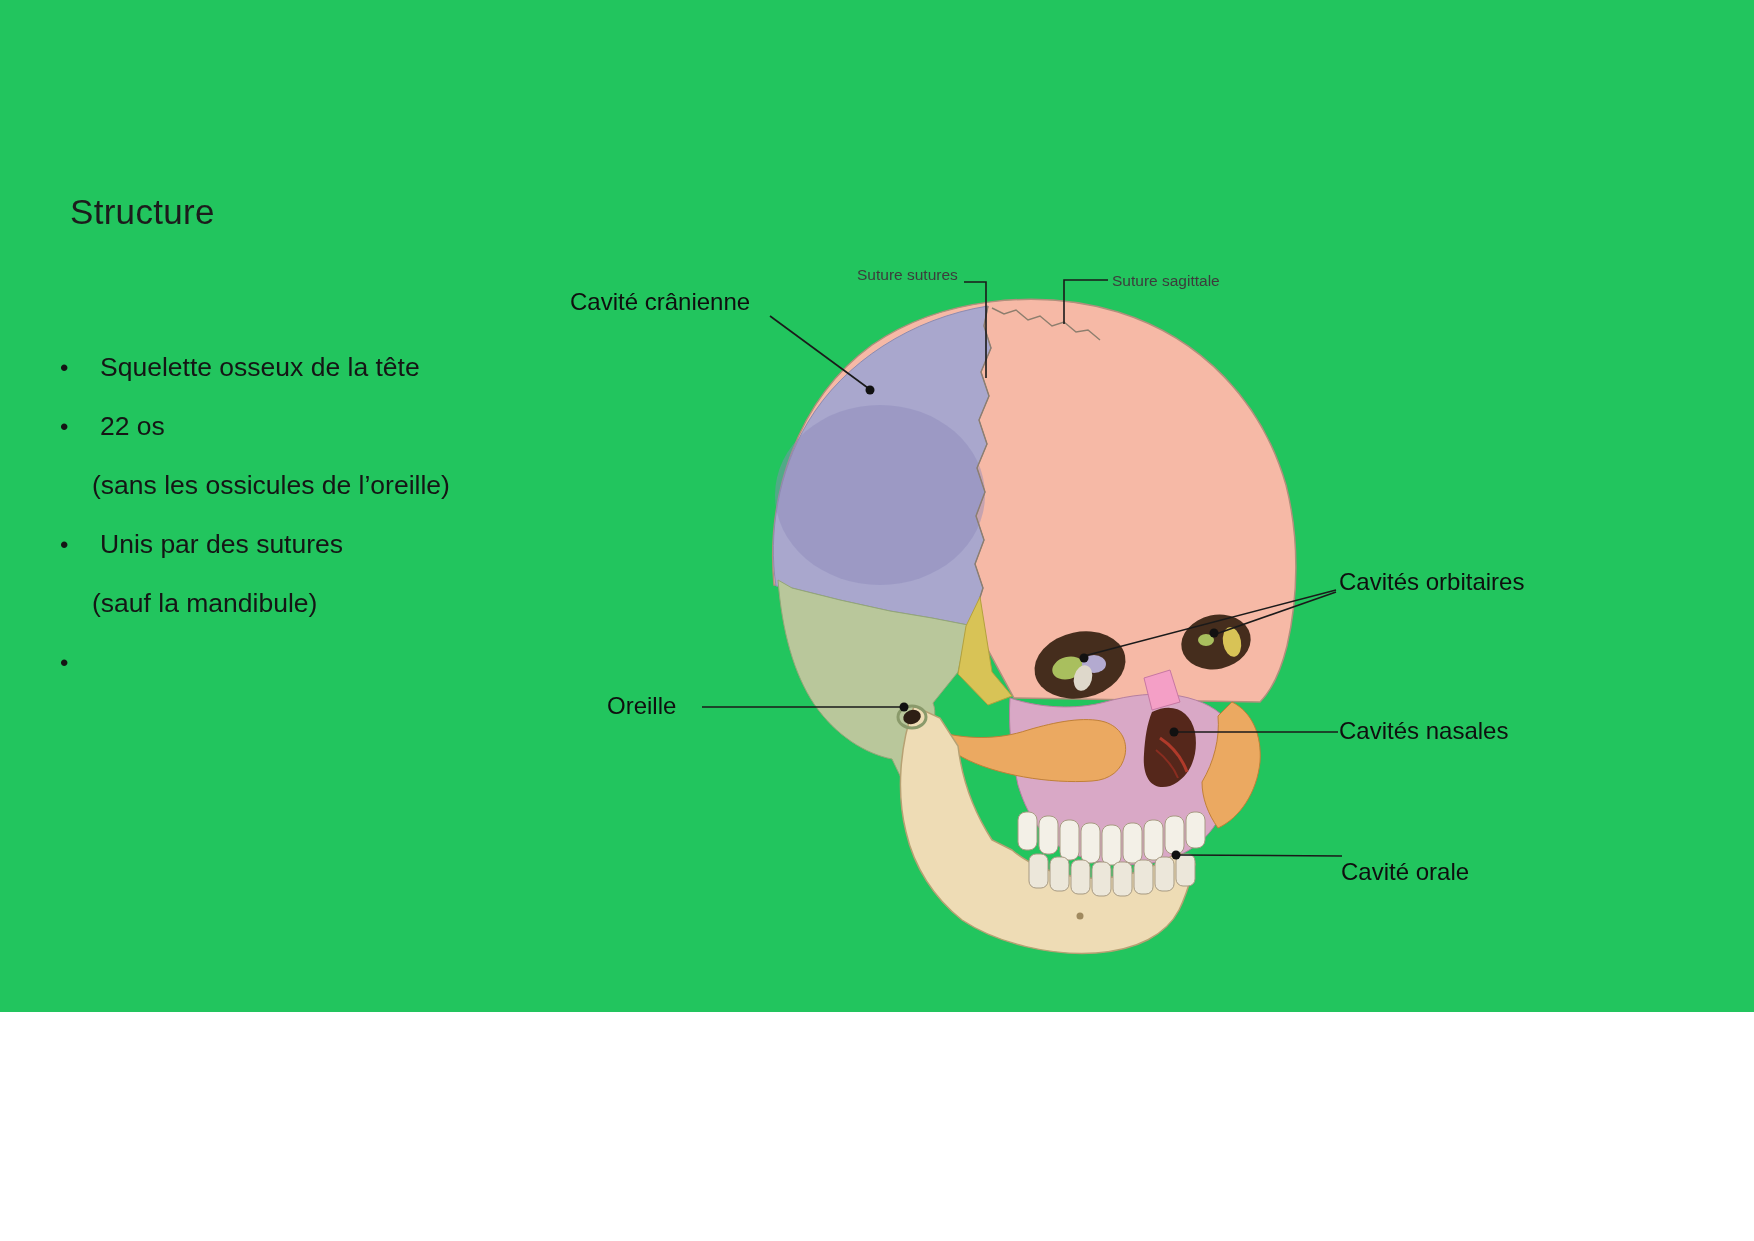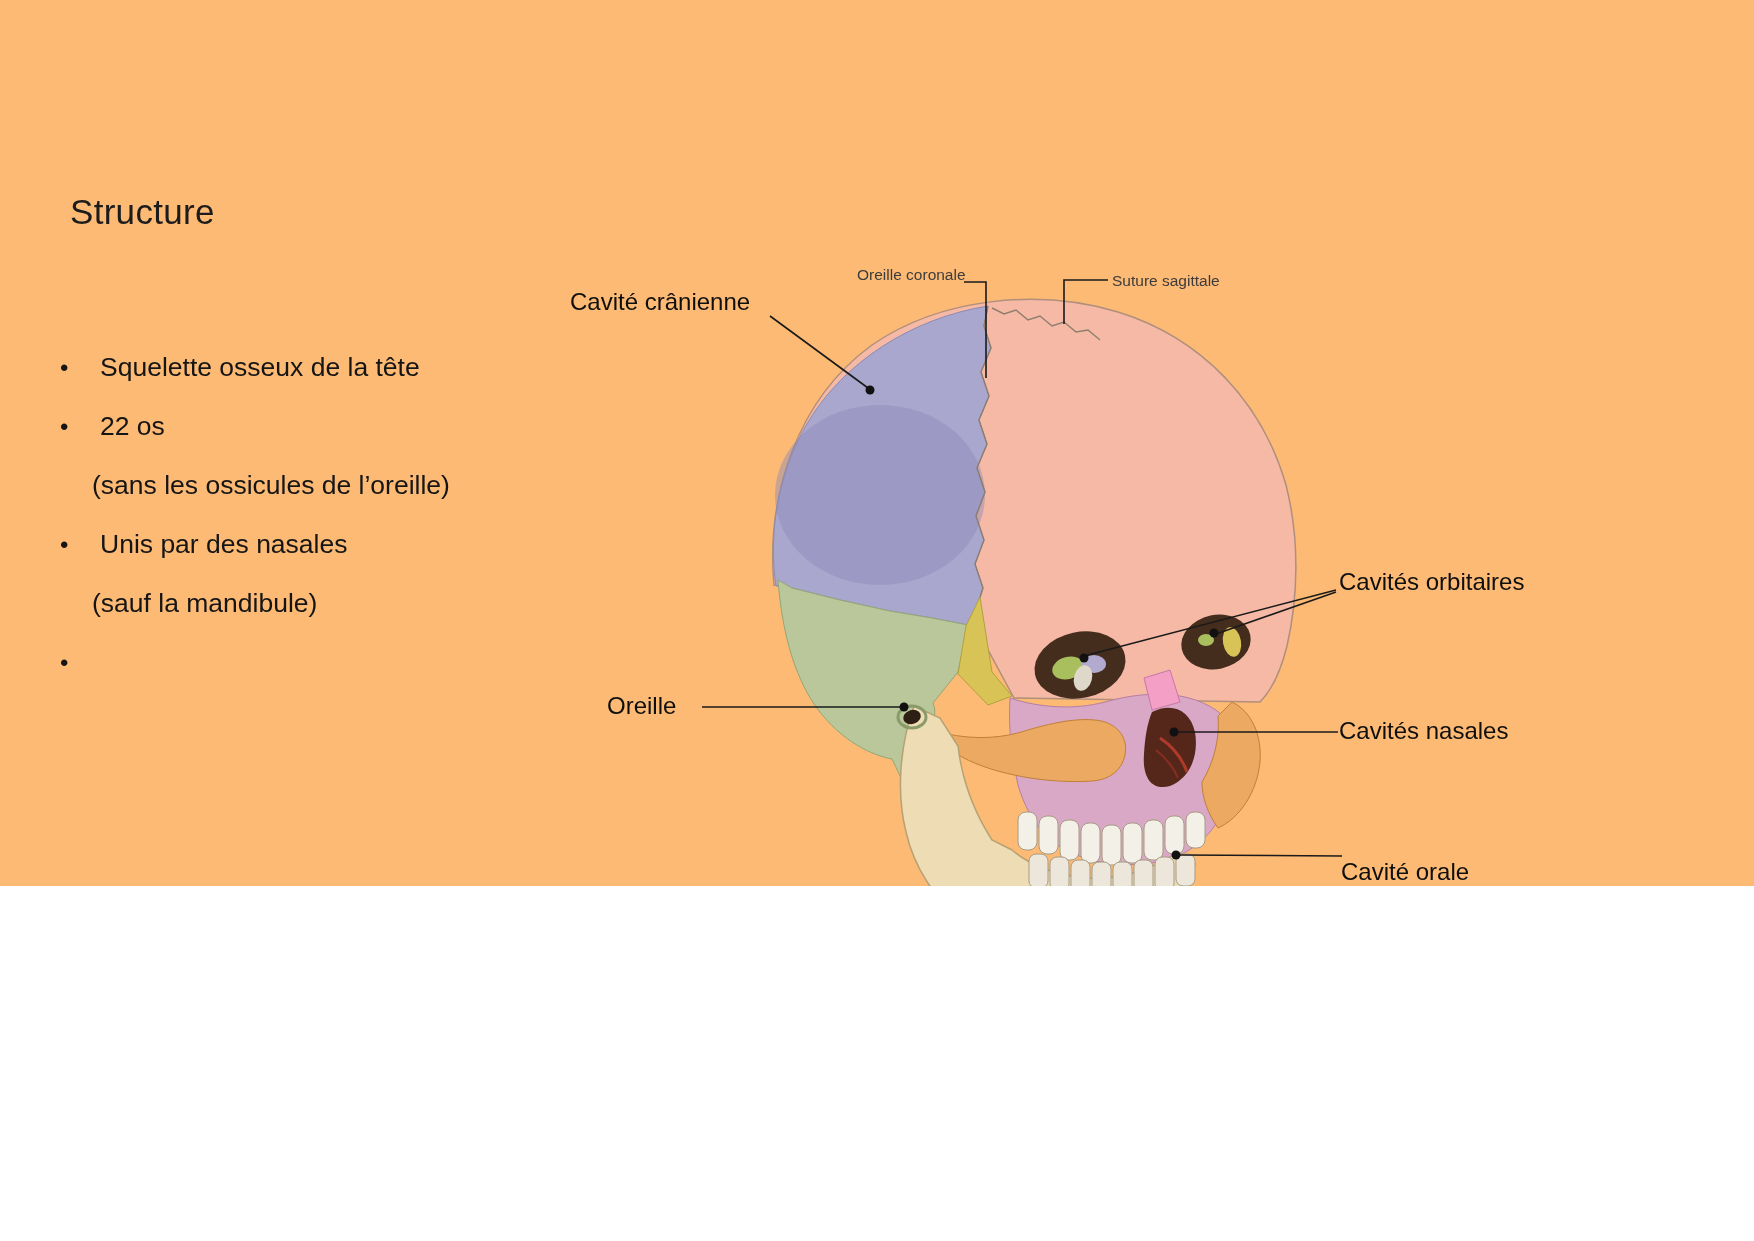--- a/index.html
+++ b/index.html
@@ -1,17 +1,17 @@
 <!DOCTYPE html>
 <html><head>
 <meta charset="utf-8">
 <style>
   html,body { margin:0; padding:0; background:#fff; }
   body { width:1754px; height:1241px; font-family:"Liberation Sans", sans-serif; }
-  .slide { position:relative; width:1754px; height:886px; overflow:hidden; background:#fdba74; }
+  .slide { position:relative; width:1754px; height:1012px; overflow:hidden; background:#22c55e; }
 
   .title { position:absolute; left:70px; top:192px; font-size:35px; color:#1c1c1c; letter-spacing:.3px; }
 
   .bullets { position:absolute; left:52px; top:338px; width:660px; }
   .b-line { display:flex; align-items:center; height:59px; font-size:26.5px; color:#151515; }
   .b-dot { width:40px; padding-left:8px; font-size:24px; color:#151515; }
   .b-sub { padding-left:40px; }
 
   .fig-label { position:absolute; font-size:24px; color:#0f0f0f; white-space:nowrap; }
   .fig-label.small { font-size:15.5px; color:#3c3c3c; }
@@ -32,21 +32,21 @@
     </div>
     <div class="b-line">
       <span class="b-dot">•</span>
       <span>22 os</span>
     </div>
     <div class="b-line">
       <span class="b-sub">(sans les ossicules de l’oreille)</span>
     </div>
     <div class="b-line">
       <span class="b-dot">•</span>
-      <span>Unis par des nasales</span>
+      <span>Unis par des sutures</span>
     </div>
     <div class="b-line">
       <span class="b-sub">(sauf la mandibule)</span>
     </div>
     <div class="b-line">
       <span class="b-dot">•</span>
     </div>
   </div>
 
   <svg class="figure-svg" viewBox="0 0 1040 760" xmlns="http://www.w3.org/2000/svg">
@@ -142,20 +142,20 @@
       <circle cx="330" cy="150" r="4.5"></circle>
       <circle cx="544" cy="418" r="4.5"></circle>
       <circle cx="674" cy="393" r="4.5"></circle>
       <circle cx="364" cy="467" r="4.5"></circle>
       <circle cx="634" cy="492" r="4.5"></circle>
       <circle cx="636" cy="615" r="4.5"></circle>
     </g>
   </svg>
 
   <div class="fig-label" style="left:570px; top:288px;">Cavité crânienne</div>
-  <div class="fig-label small" style="left:857px; top:266px;">Oreille coronale</div>
+  <div class="fig-label small" style="left:857px; top:266px;">Suture sutures</div>
   <div class="fig-label small" style="left:1112px; top:272px;">Suture sagittale</div>
   <div class="fig-label" style="left:1339px; top:568px;">Cavités orbitaires</div>
   <div class="fig-label" style="left:607px; top:692px;">Oreille</div>
   <div class="fig-label" style="left:1339px; top:717px;">Cavités nasales</div>
   <div class="fig-label" style="left:1341px; top:842px;margin-top:16px;">Cavité orale</div>
 
 </div>
 
 </body></html>

